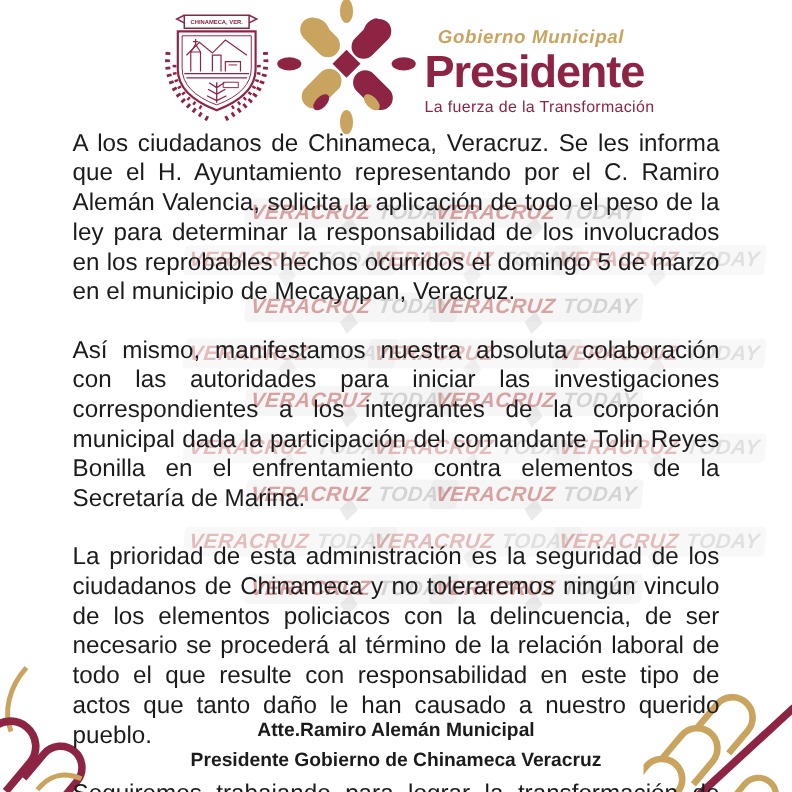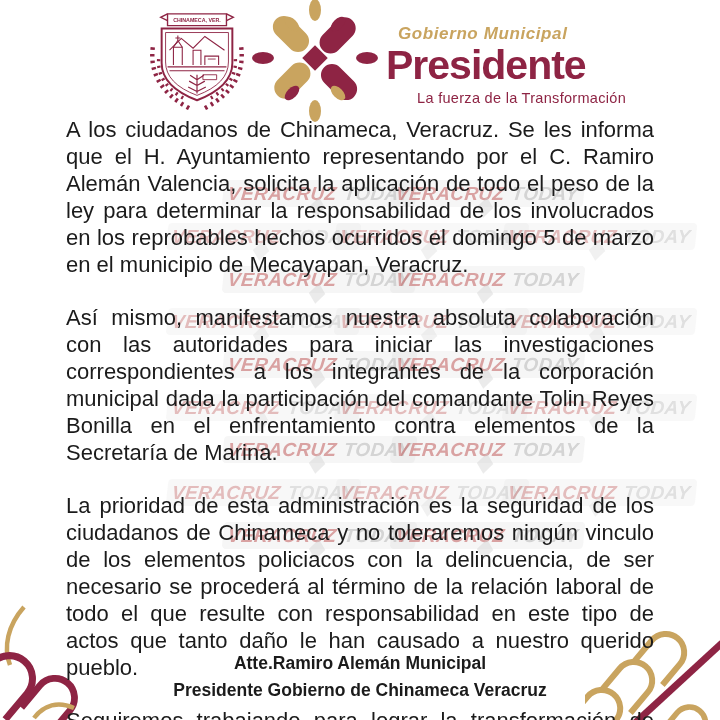--- a/index.html
+++ b/index.html
@@ -22,21 +22,21 @@
   .eyebrow{
     color:var(--gold);font-weight:bold;font-style:italic;font-size:17px;
     letter-spacing:.6px;margin-left:12px;
   }
   .brand-title{
     color:var(--maroon);font-weight:bold;font-size:41px;line-height:1.05;
     letter-spacing:-1px;
   }
   .tagline{
     color:var(--maroon);font-size:14.5px;letter-spacing:.3px;margin-top:3px;
-    text-align:right;
+    text-align:left;
   }
 
   
   .content{position:absolute;left:66px;right:66px;top:116px;z-index:3;}
   .content p{
     margin:0 0 26px 0;font-size:22px;line-height:27px;font-weight:normal;
     color:var(--body-text);text-align:justify;
   }
   .signature{
     position:absolute;left:66px;right:66px;top:650px;z-index:3;

